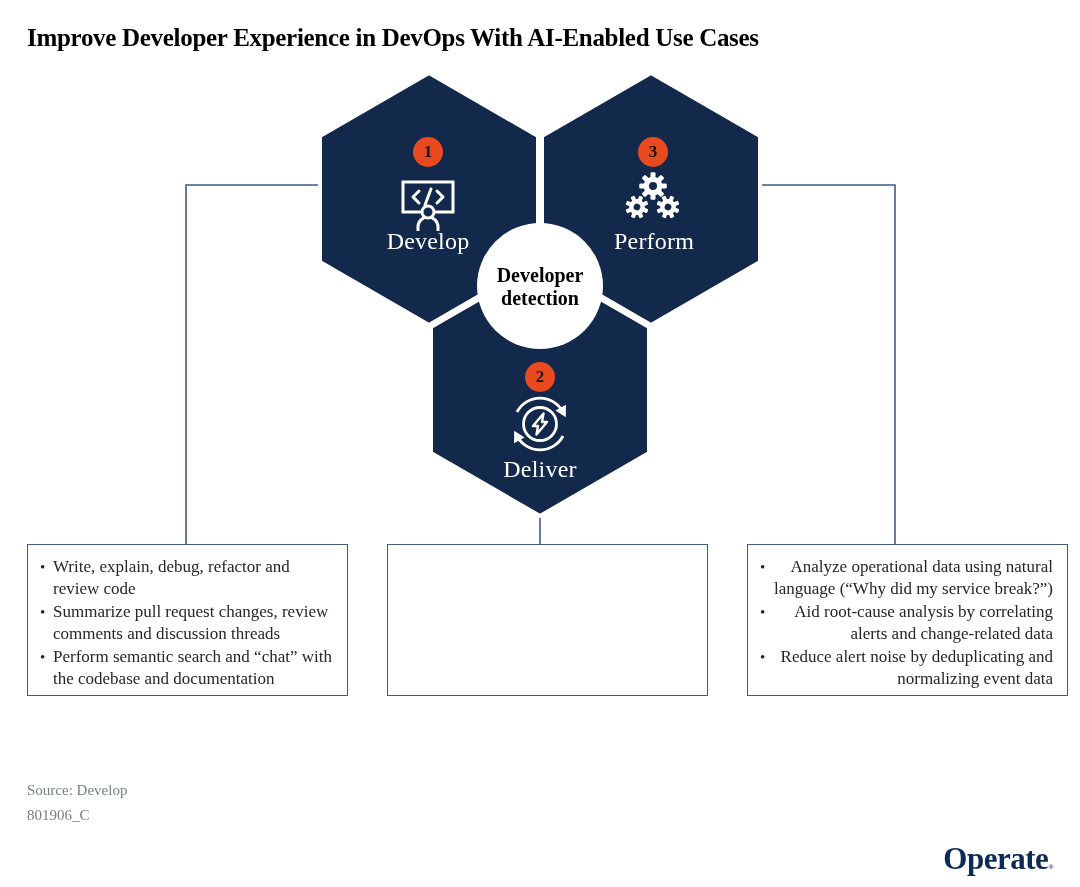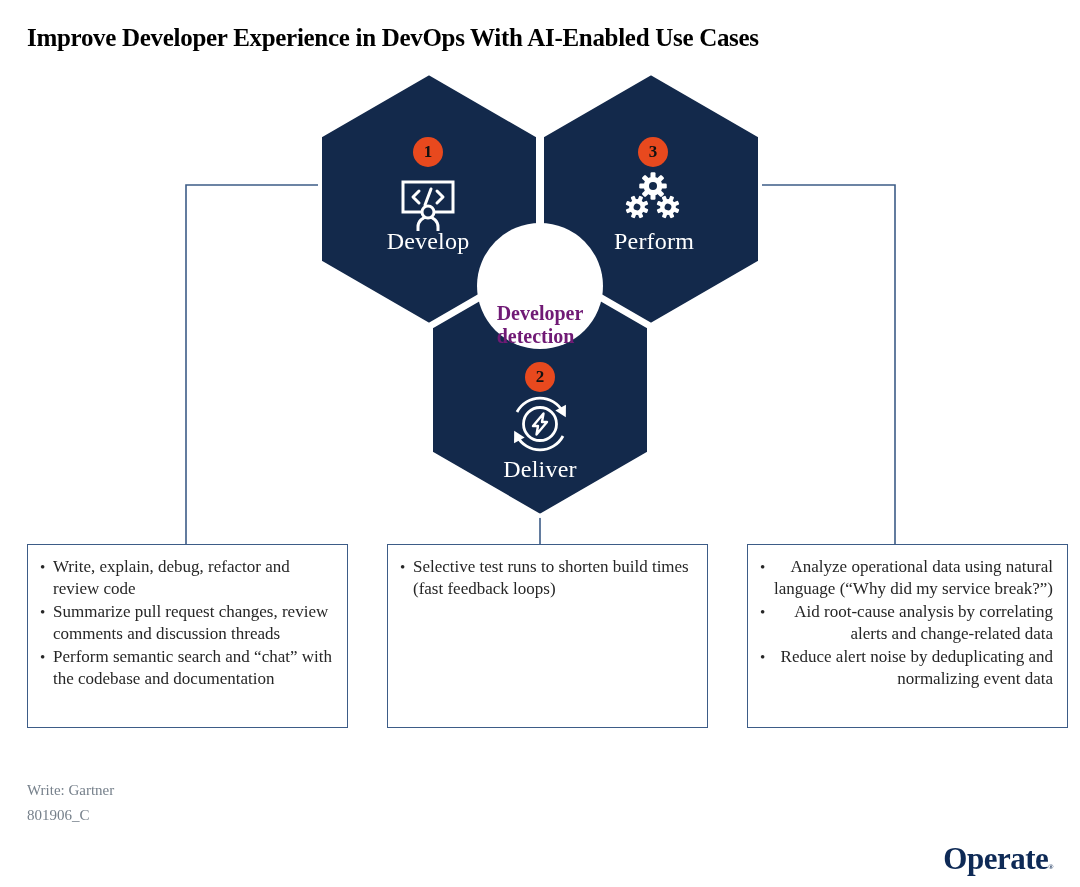--- a/index.html
+++ b/index.html
@@ -22,24 +22,24 @@
   .badge-deliver{left:525px;top:362px;}
   .hexlabel{
     position:absolute;color:#fff;font-size:24px;letter-spacing:0.2px;
     transform:translateX(-50%);white-space:nowrap;
   }
   .hexlabel-develop{left:428px;top:228px;}
   .hexlabel-operate{left:654px;top:228px;}
   .hexlabel-deliver{left:540px;top:456px;}
   .center-label{
     position:absolute;left:540px;top:264px;transform:translateX(-50%);
-    text-align:left;font-size:20px;font-weight:bold;color:#701a75;line-height:23px;white-space:nowrap;margin-top:38px;
+    text-align:center;font-size:20px;font-weight:bold;color:#000000;line-height:23px;white-space:nowrap;
   }
   .usecase-box{
-    position:absolute;top:544px;width:321px;height:184px;box-sizing:border-box;
+    position:absolute;top:544px;width:321px;height:152px;box-sizing:border-box;
     border:1.6px solid #3D5C87;background:#fff;padding:11px 12px 0 11px;
   }
   .box-develop{left:27px;}
   .box-deliver{left:387px;}
   .box-operate{left:747px;text-align:right;}
   .usecase-box ul{margin:0;padding:0;list-style:none;}
   .usecase-box li{
     position:relative;padding-left:14px;padding-right:2px;
     font-size:17px;line-height:22.4px;color:#262626;
   }
@@ -130,31 +130,30 @@
 
   <div class="usecase-box box-develop">
     <ul>
       <li>Write, explain, debug, refactor and review code</li>
       <li>Summarize pull request changes, review comments and discussion threads</li>
       <li>Perform semantic search and “chat” with the codebase and documentation</li>
     </ul>
   </div>
   <div class="usecase-box box-deliver">
     <ul>
-      <li>Selective test runs to shorten build times (fast feedback loops)</li>
     </ul>
   </div>
   <div class="usecase-box box-operate">
     <ul>
       <li>Analyze operational data using natural language (“Why did my service break?”)</li>
       <li>Aid root-cause analysis by correlating alerts and change-related data</li>
       <li>Reduce alert noise by deduplicating and normalizing event data</li>
     </ul>
   </div>
 
   <div class="source">
-    <div>Write: Gartner</div>
+    <div>Source: Develop</div>
     <div>801906_C</div>
   </div>
 
   <div class="logo"><span>Operate</span><span class="reg">®</span></div>
 
 </div>
 
 </body></html>

